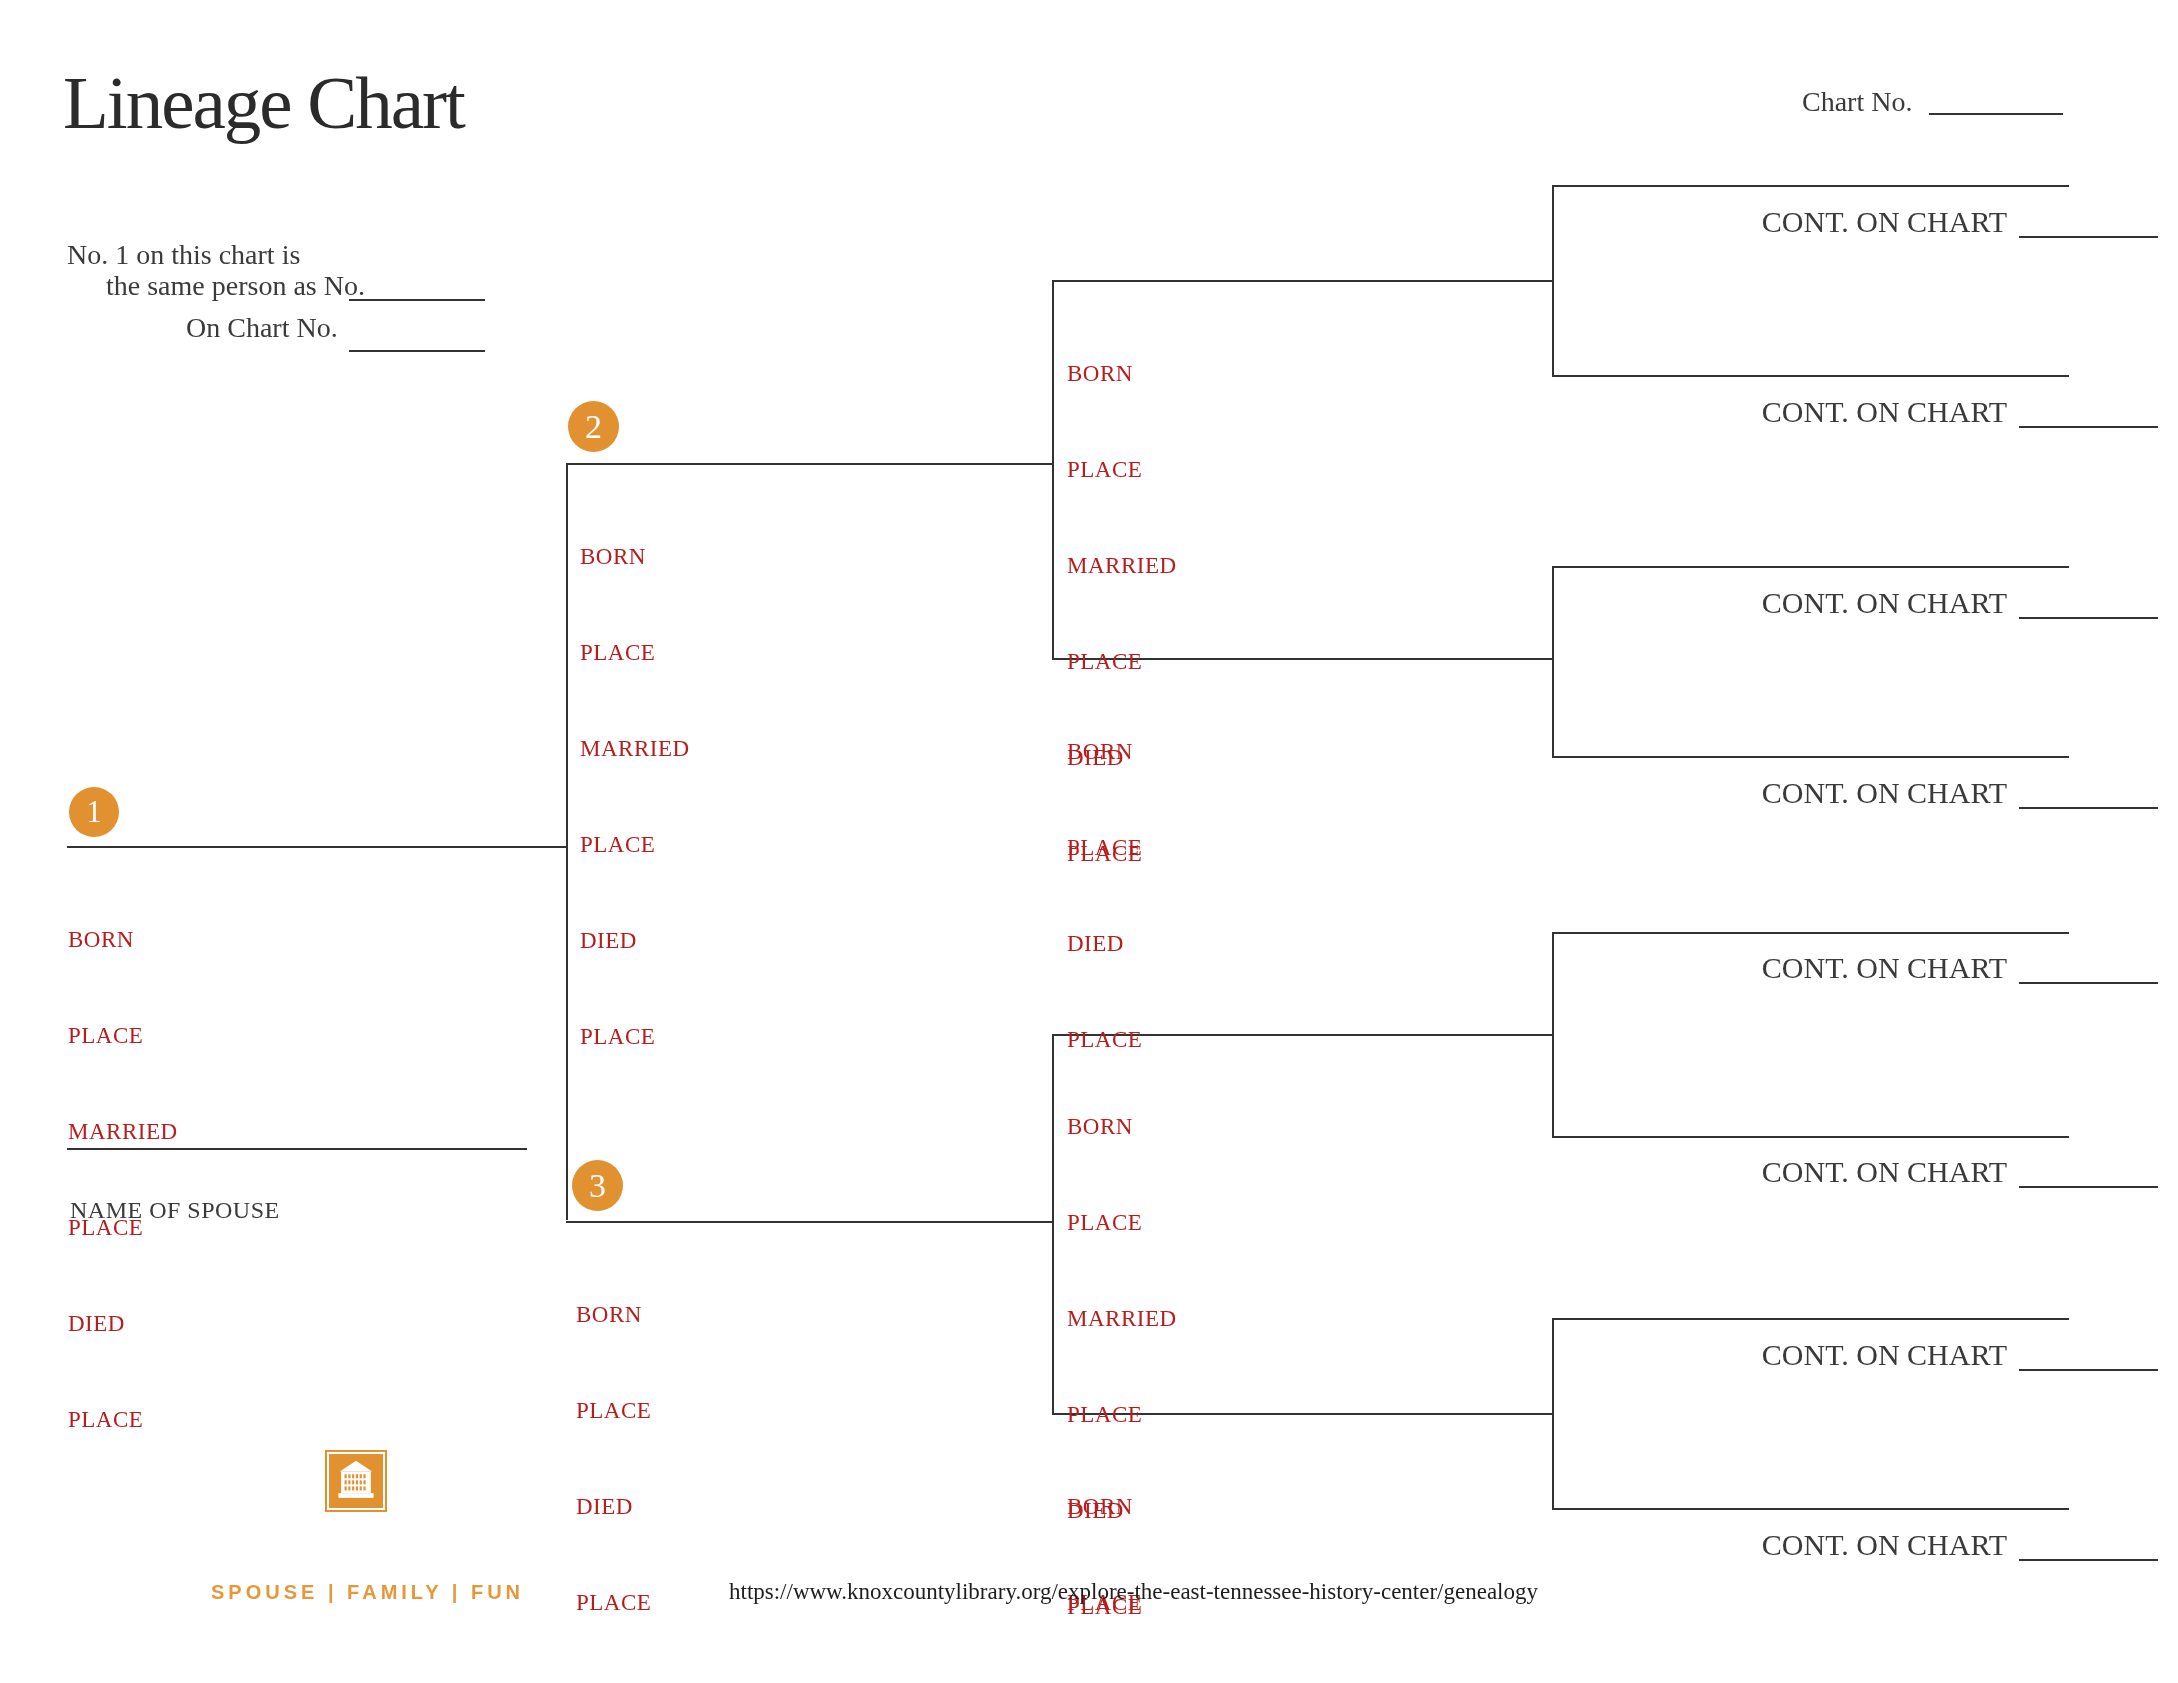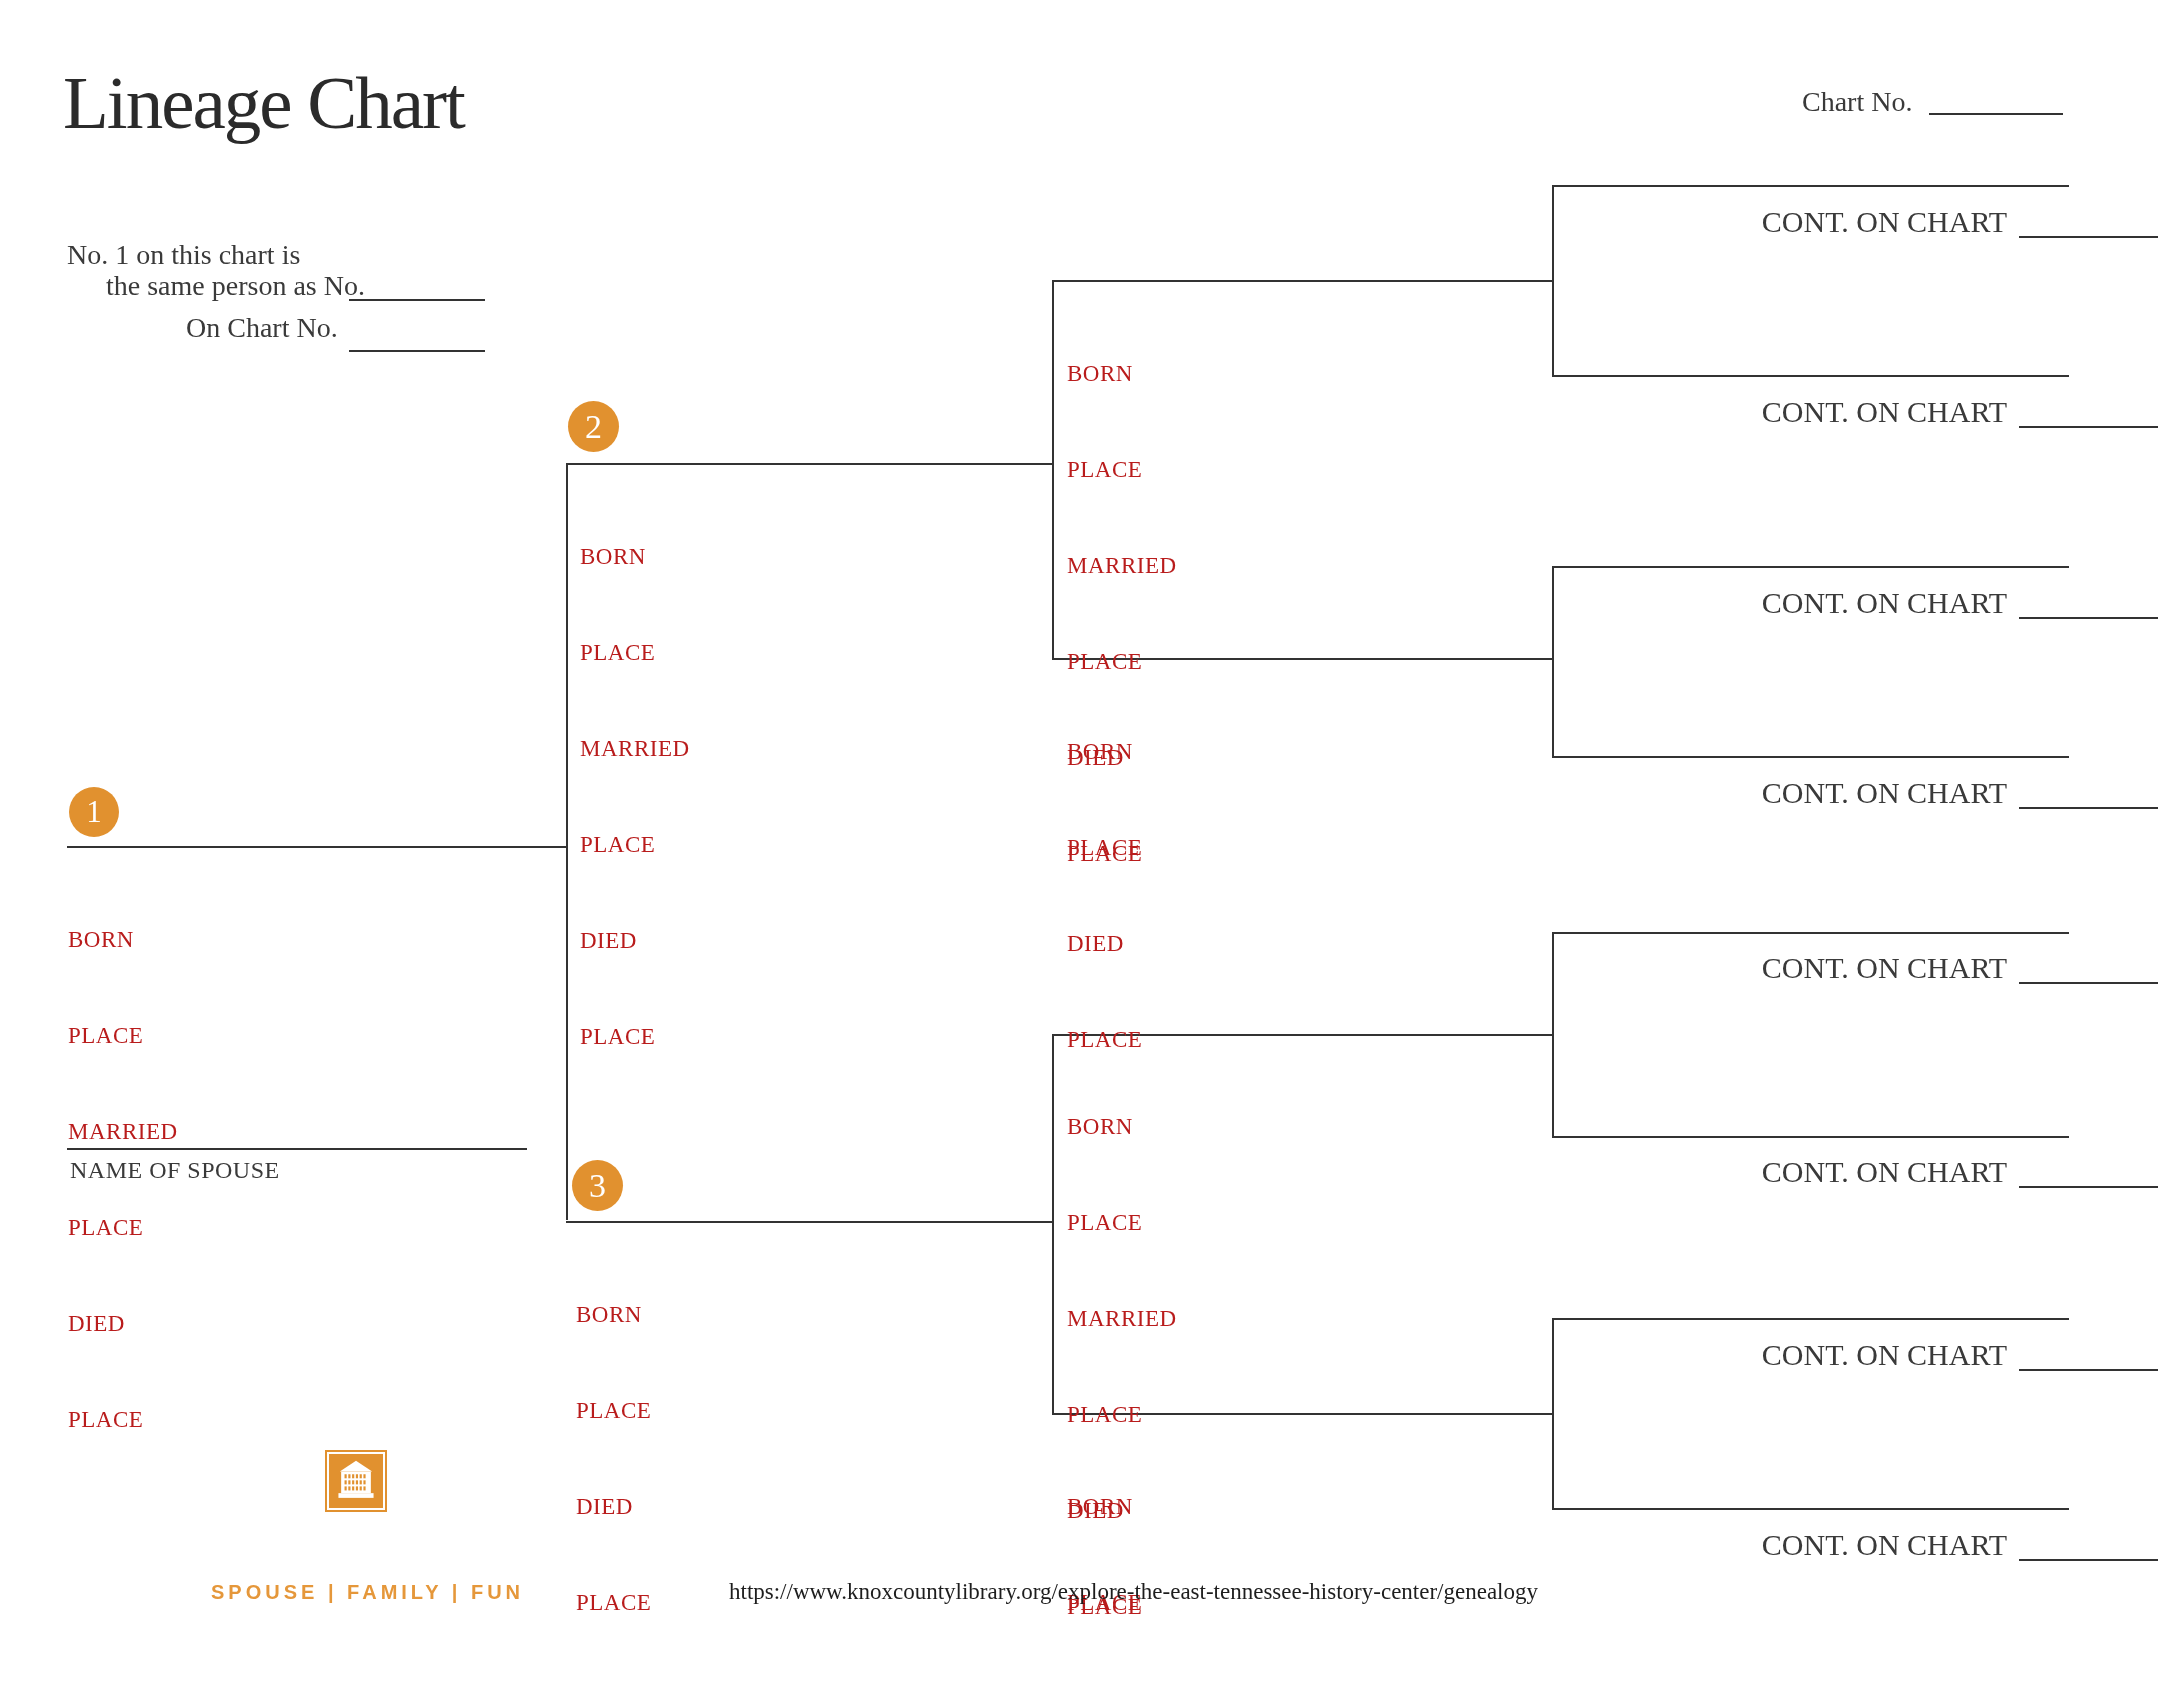--- a/index.html
+++ b/index.html
@@ -29,21 +29,21 @@
     font-size:34px;font-family:"Liberation Serif",serif;
   }
   .contentry{
     position:absolute;right:20px;display:flex;align-items:baseline;
     font-size:30px;color:#3a3a3a;line-height:1;
   }
   .contblank{
     display:inline-block;width:139px;height:0;border-bottom:2px solid #333333;
     margin-left:12px;transform:translateY(6px);
   }
-  .spouselabel{font-size:24px;letter-spacing:0.5px;line-height:1;}
+  .spouselabel{font-size:24px;letter-spacing:0.5px;line-height:1;margin-top:40px;}
   .logo-outer{
     position:absolute;left:325px;top:1450px;width:54px;height:54px;
     border:2px solid #e1912f;background:#ffffff;padding:2px;
   }
   .logo-inner{width:100%;height:100%;background:#e1912f;}
   .orgname{
     position:absolute;left:67px;top:1526px;
     font-family:"Liberation Serif",serif;font-variant:small-caps;
     font-size:41px;letter-spacing:1.5px;color:#5a6470;line-height:1;
   }

